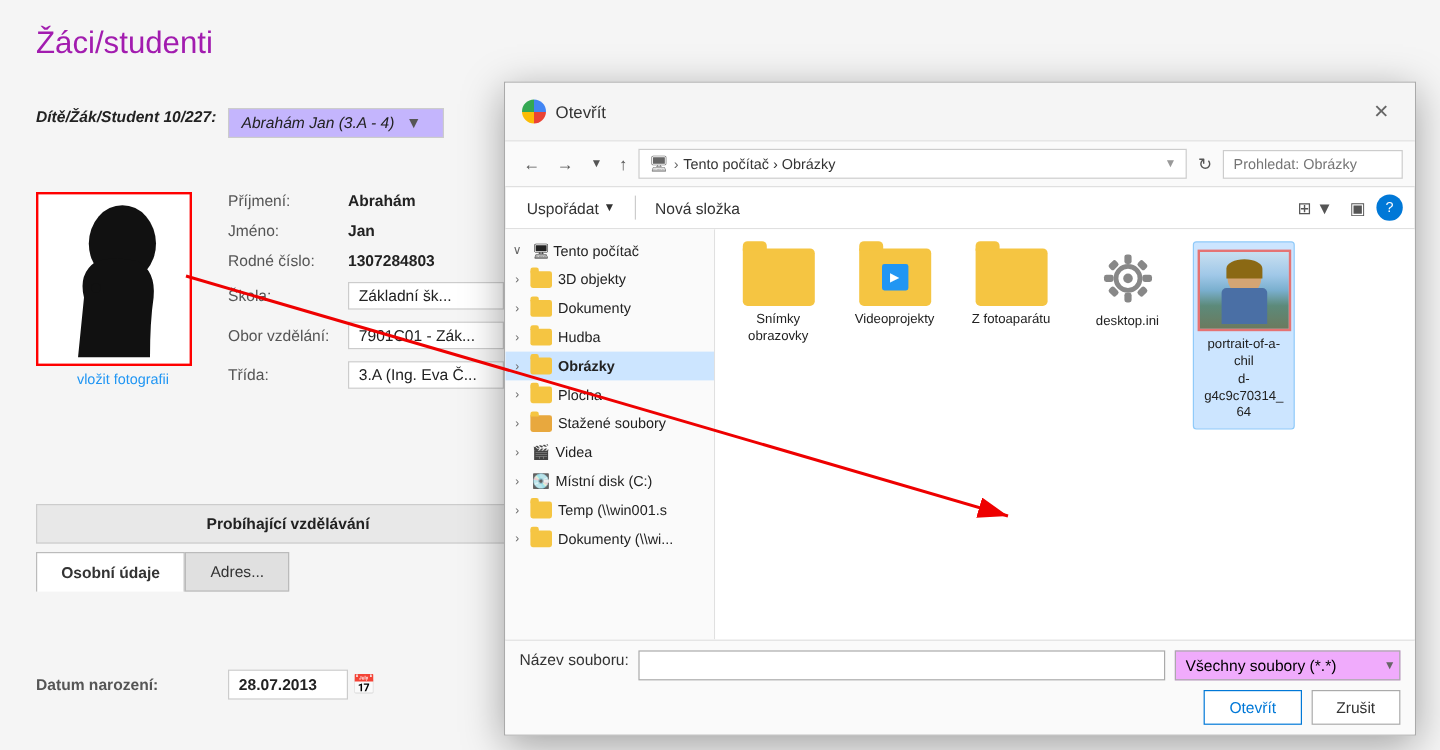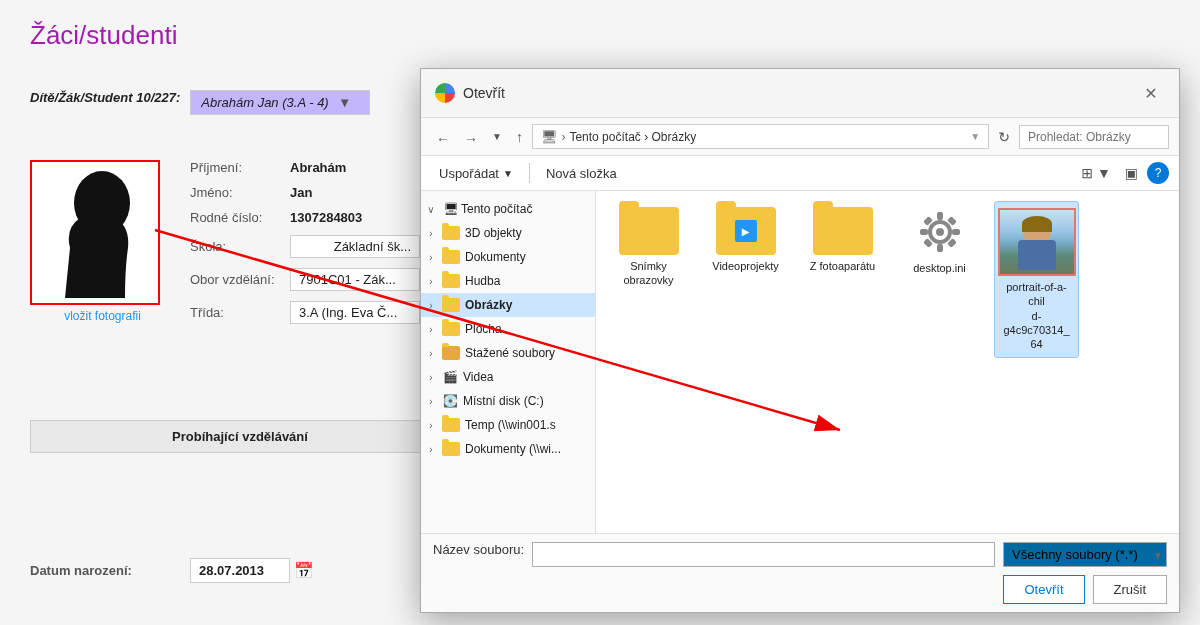--- a/index.html
+++ b/index.html
@@ -431,23 +431,23 @@
       border: 1px solid #aaa;
       padding: 4px 8px;
       font-size: 13px;
       background: #fff;
     }
 
     .filetype-select {
       border: 1px solid #aaa;
       padding: 4px 20px 4px 8px;
       font-size: 13px;
-      background: #0369a1;
+      background: #f0abfc;
       appearance: none;
-      width: 164px;
+      width: 188px;
     }
 
     .select-wrapper {
       position: relative;
     }
 
     .select-arrow {
       position: absolute;
       right: 4px; top: 50%;
       transform: translateY(-50%);
@@ -527,40 +527,46 @@
     <div class="field-row">
       <span class="field-label">Jméno:</span>
       <span class="field-value">Jan</span>
     </div>
     <div class="field-row">
       <span class="field-label">Rodné číslo:</span>
       <span class="field-value">1307284803</span>
     </div>
     <div class="field-row">
       <span class="field-label">Škola:</span>
-      <div style="border:1px solid #ccc; background:#fff; padding:3px 8px; font-size:13px; width:130px;text-align:right;">
+      <div style="border:1px solid #ccc; background:#fff; padding:3px 8px; font-size:13px; width:130px;">
         <span>Základní šk...</span>
       </div>
     </div>
     <div class="field-row">
       <span class="field-label">Obor vzdělání:</span>
       <div style="border:1px solid #ccc; background:#fff; padding:3px 8px; font-size:13px; width:130px;">
         <span>7901C01 - Zák...</span>
       </div>
     </div>
     <div class="field-row">
       <span class="field-label">Třída:</span>
       <div style="border:1px solid #ccc; background:#fff; padding:3px 8px; font-size:13px; width:130px;">
         <span>3.A (Ing. Eva Č...</span>
       </div>
     </div>
   </div>
 
   <div class="section-header">Probíhající vzdělávání</div>
 
+  <div class="tabs-area">
+    <div class="tab-buttons">
+      <button class="tab-btn active">Osobní údaje</button>
+      <button class="tab-btn">Adres...</button>
+    </div>
+  </div>
 
   <div class="date-row">
     <span class="date-label">Datum narození:</span>
     <div style="border:1px solid #ccc; background:#fff; padding:4px 8px; font-size:13px; width:100px;">
       <span>28.07.2013</span>
     </div>
     <span class="date-icon">📅</span>
   </div>
 </div>
 

